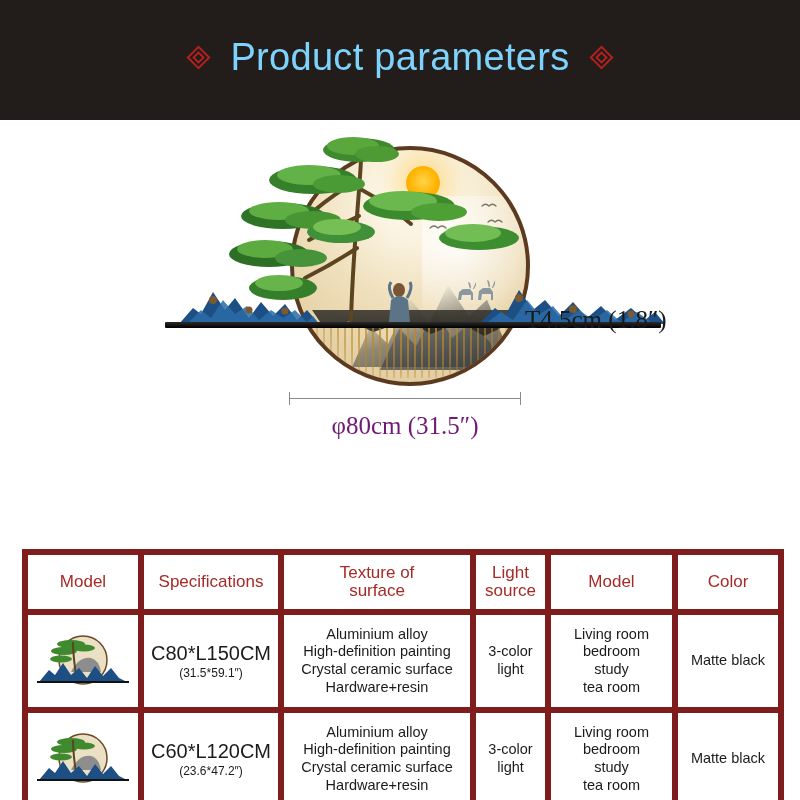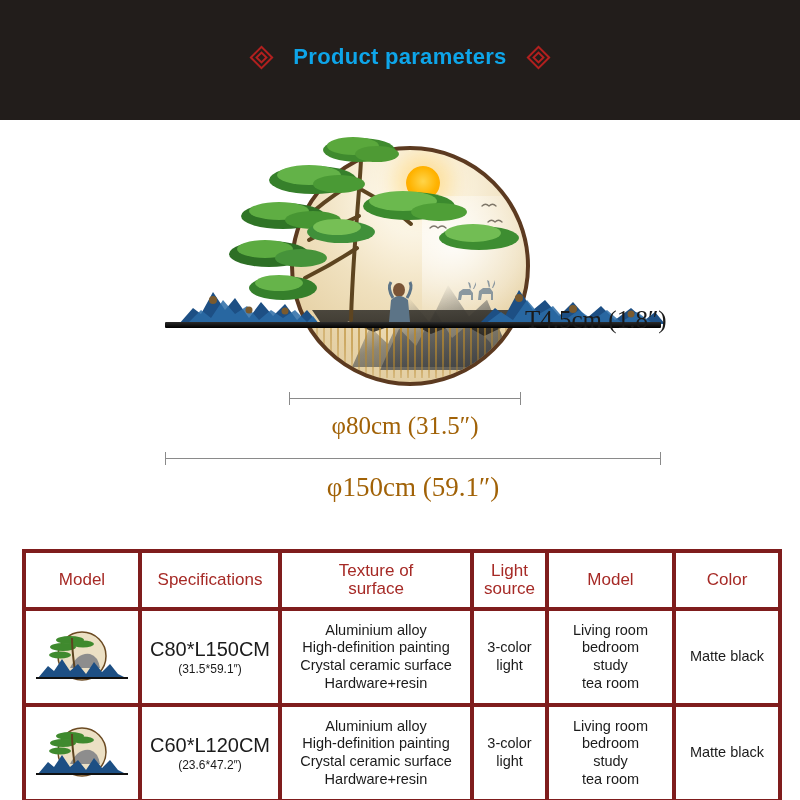--- a/index.html
+++ b/index.html
@@ -26,23 +26,23 @@
     align-items: center;
     justify-content: center;
   }
   .header-inner {
     display: flex;
     align-items: center;
     gap: 22px;
     transform: translateY(-3px);
   }
   .header-title {
-    color: #0ea5e9;
-    font-size: 22px;
-    font-weight: bold;
+    color: #7dd3fc;
+    font-size: 38px;
+    font-weight: normal;
     letter-spacing: 0.3px;
     font-family: "Liberation Sans", sans-serif;
     white-space: nowrap;
   }
   .diamond-orn {
     width: 20px;
     height: 20px;
     position: relative;
     flex: 0 0 auto;
   }
@@ -233,41 +233,41 @@
     width: 1px;
     height: 13px;
     background: #8a8a8a;
   }
   .dim-line .cap.l { left: 0; }
   .dim-line .cap.r { right: 0; }
   .dim-label {
     text-align: center;
     font-family: "Liberation Serif", serif;
     font-size: 25px;
-    color: #a16207;
+    color: #701a75;
     margin-top: 6px;
     white-space: nowrap;
   }
   .dim-150 .dim-label { font-size: 27px; }
 
   
   .spec-table-wrap {
     position: absolute;
     left: 22px;
     top: 549px;
     width: 756px;
   }
   table.spec {
     width: 756px;
     border-collapse: collapse;
     table-layout: fixed;
     background: #fff;
   }
   table.spec th, table.spec td {
-    border: 4px solid #7f1d1d;
+    border: 6px solid #7f1d1d;
     text-align: center;
     vertical-align: middle;
     padding: 4px 2px;
     font-family: "Liberation Sans", sans-serif;
   }
   table.spec th {
     color: #a62a26;
     font-size: 17px;
     font-weight: normal;
     height: 46px;
@@ -423,28 +423,20 @@
 
   <div class="dim-80">
     <div class="dim-line">
       <span class="cap l"></span>
         <span class="bar"></span>
         <span class="cap r"></span>
     </div>
     <div class="dim-label">φ80cm (31.5″)</div>
   </div>
 
-  <div class="dim-150">
-    <div class="dim-line">
-      <span class="cap l"></span>
-        <span class="bar"></span>
-        <span class="cap r"></span>
-    </div>
-    <div class="dim-label">φ150cm (59.1″)</div>
-  </div>
 </div>
 
 <div class="spec-table-wrap">
   <table class="spec">
     <colgroup>
       <col class="col-model">
         <col class="col-spec">
         <col class="col-texture">
       <col class="col-light">
         <col class="col-scene">

